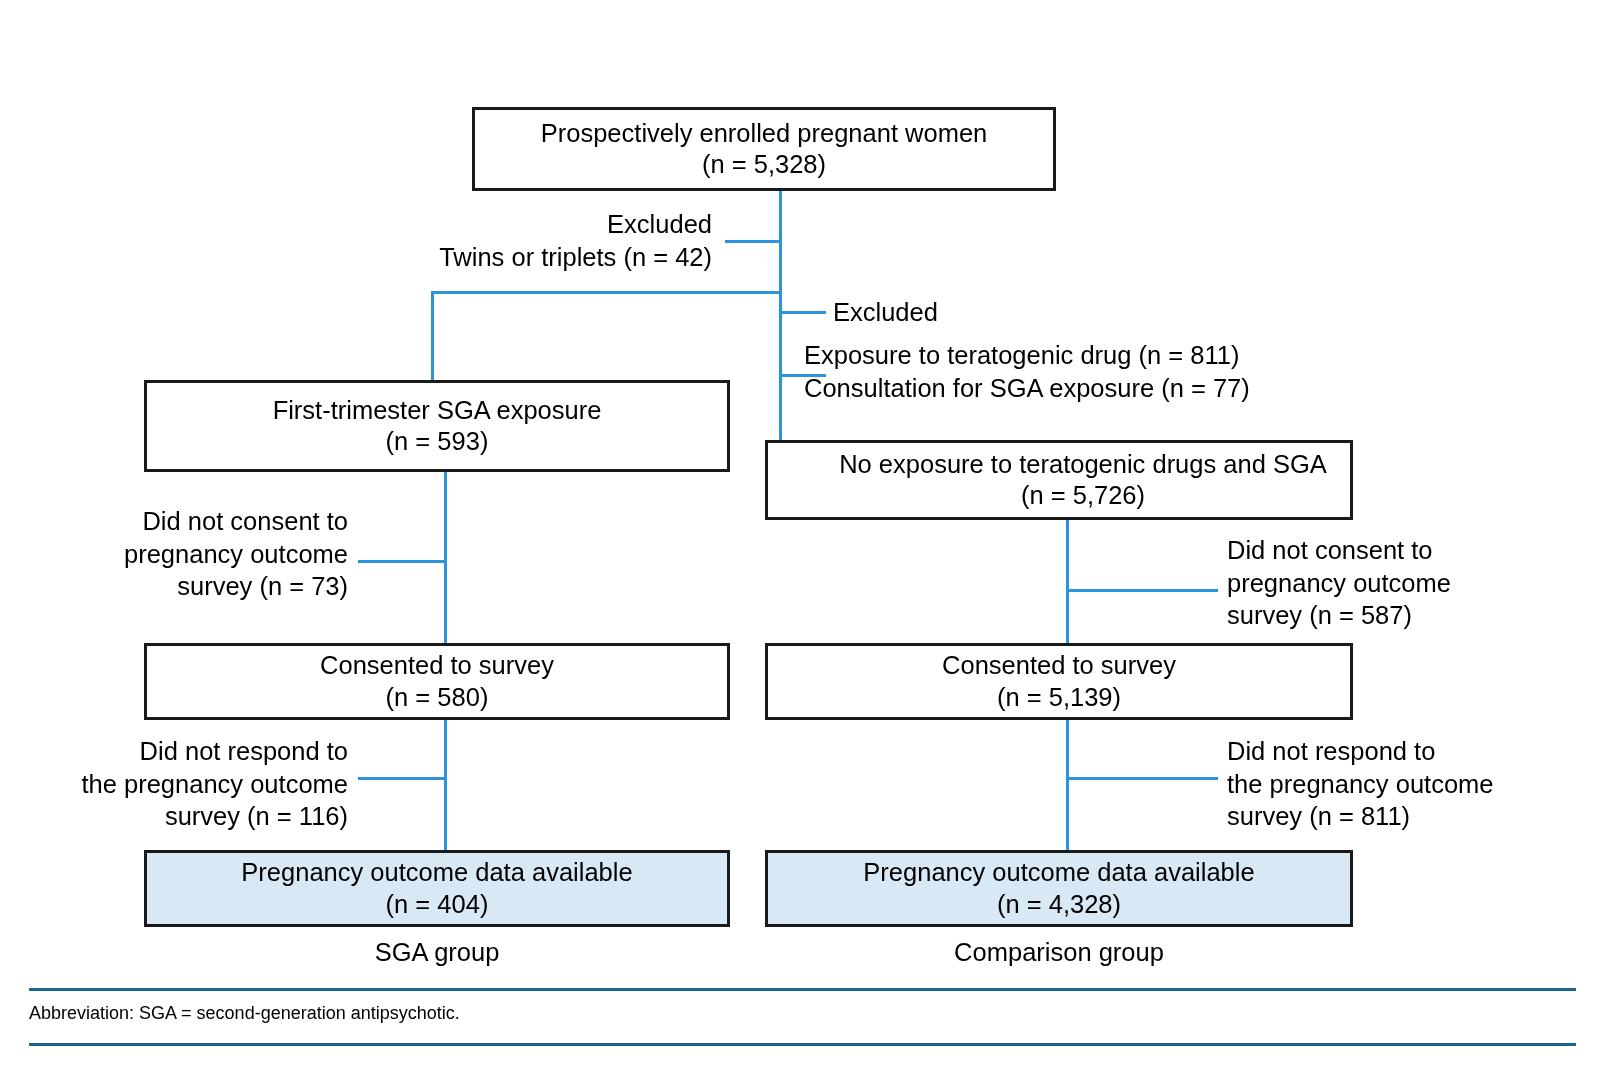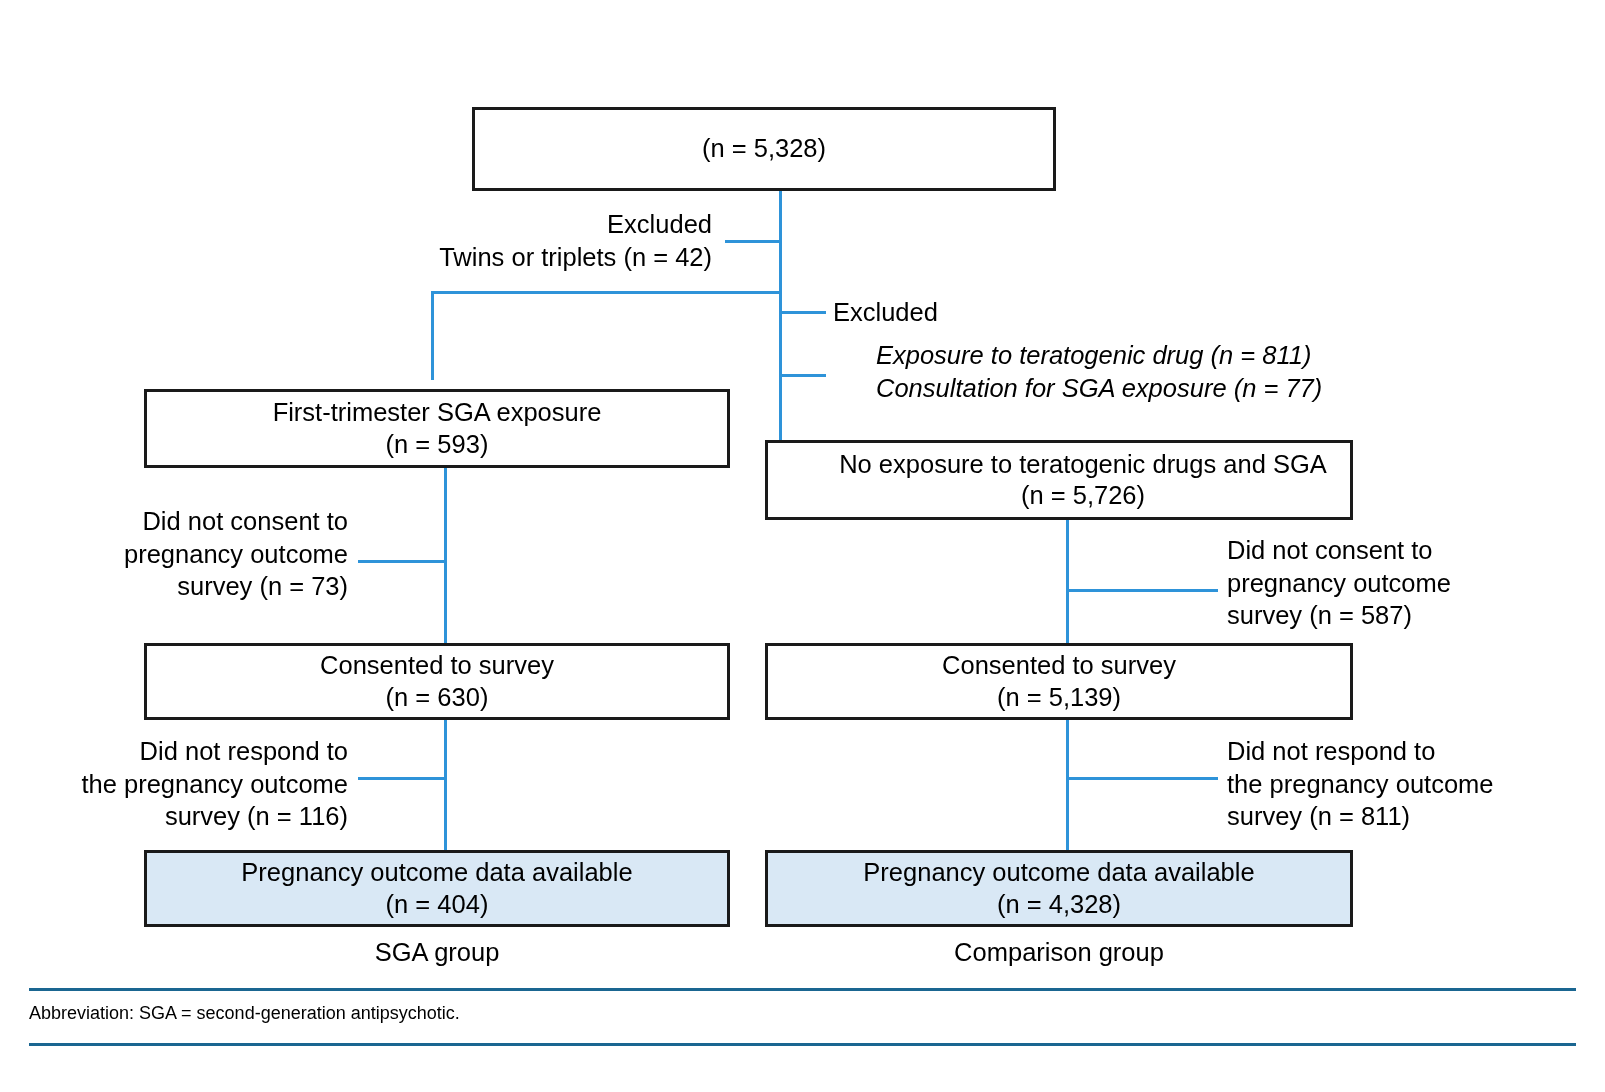--- a/index.html
+++ b/index.html
@@ -137,36 +137,37 @@
   <div class="vline" style="left:444px; top:720px; height:130px;"></div>
   <div class="hline" style="left:358px; top:777px; width:86px;"></div>
 
   <div class="vline" style="left:1066px; top:520px; height:123px;"></div>
   <div class="hline" style="left:1066px; top:589px; width:152px;"></div>
 
   <div class="vline" style="left:1066px; top:720px; height:130px;"></div>
   <div class="hline" style="left:1066px; top:777px; width:152px;"></div>
 
   <div class="node" style="left:472px; top:107px; width:584px; height:84px;">
+    <span class="line1">Prospectively enrolled pregnant women</span>
     <span class="line2">(n = 5,328)</span>
   </div>
 
-  <div class="node" style="left:144px; top:380px; width:586px; height:79px;margin-top:9px;">
+  <div class="node" style="left:144px; top:380px; width:586px; height:92px;">
     <span class="line1">First-trimester SGA exposure</span>
     <span class="line2">(n = 593)</span>
   </div>
 
   <div class="node" style="left:765px; top:440px; width:588px; height:80px;padding-left:48px;">
     <span class="line1">No exposure to teratogenic drugs and SGA</span>
     <span class="line2">(n = 5,726)</span>
   </div>
 
   <div class="node" style="left:144px; top:643px; width:586px; height:77px;">
     <span class="line1">Consented to survey</span>
-    <span class="line2">(n = 630)</span>
+    <span class="line2">(n = 580)</span>
   </div>
 
   <div class="node" style="left:765px; top:643px; width:588px; height:77px;">
     <span class="line1">Consented to survey</span>
     <span class="line2">(n = 5,139)</span>
   </div>
 
   <div class="node shaded" style="left:144px; top:850px; width:586px; height:77px;">
     <span class="line1">Pregnancy outcome data available</span>
     <span class="line2">(n = 404)</span>
@@ -175,21 +176,21 @@
   <div class="node shaded" style="left:765px; top:850px; width:588px; height:77px;">
     <span class="line1">Pregnancy outcome data available</span>
     <span class="line2">(n = 4,328)</span>
   </div>
 
   <div class="note right-align" style="left:280px; top:208px; width:432px;">Excluded
 Twins or triplets (n = 42)</div>
 
   <div class="note left-align" style="left:833px; top:296px; width:520px;">Excluded</div>
 
-  <div class="note left-align" style="left:876px; top:339px; width:520px;font-style:italic;">Exposure to teratogenic drug (n = 811)
+  <div class="note left-align" style="left:804px; top:339px; width:520px;">Exposure to teratogenic drug (n = 811)
 Consultation for SGA exposure (n = 77)</div>
 
   <div class="note right-align" style="left:40px; top:505px; width:308px;">Did not consent to
 pregnancy outcome
 survey (n = 73)</div>
 
   <div class="note left-align" style="left:1227px; top:534px; width:346px;">Did not consent to
 pregnancy outcome
 survey (n = 587)</div>
 

